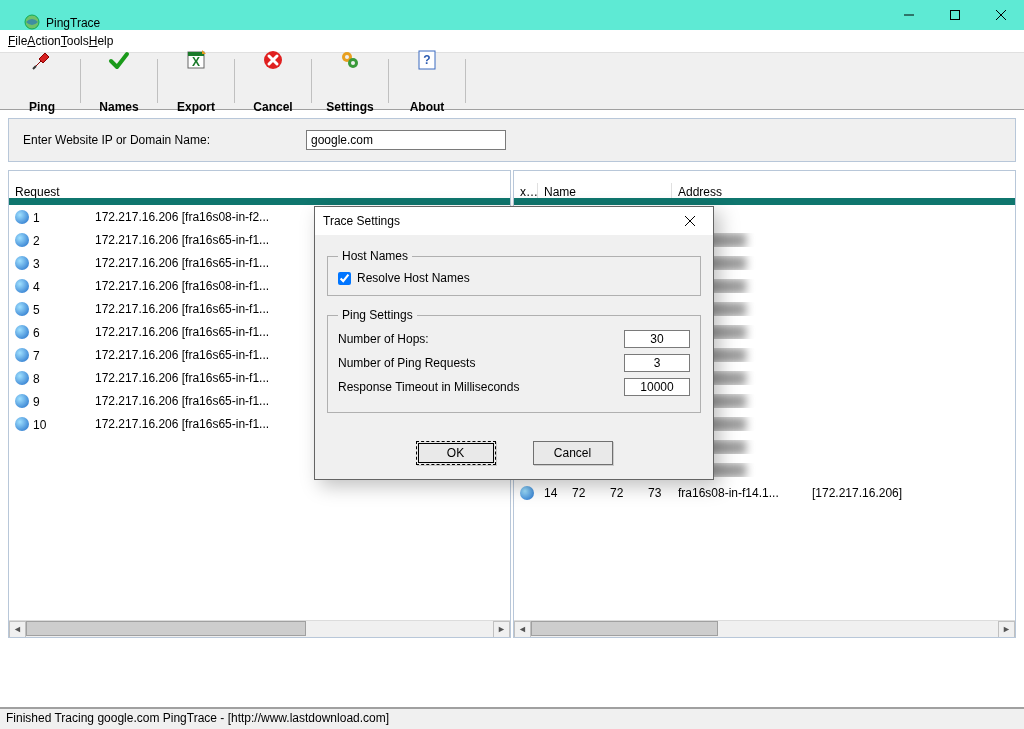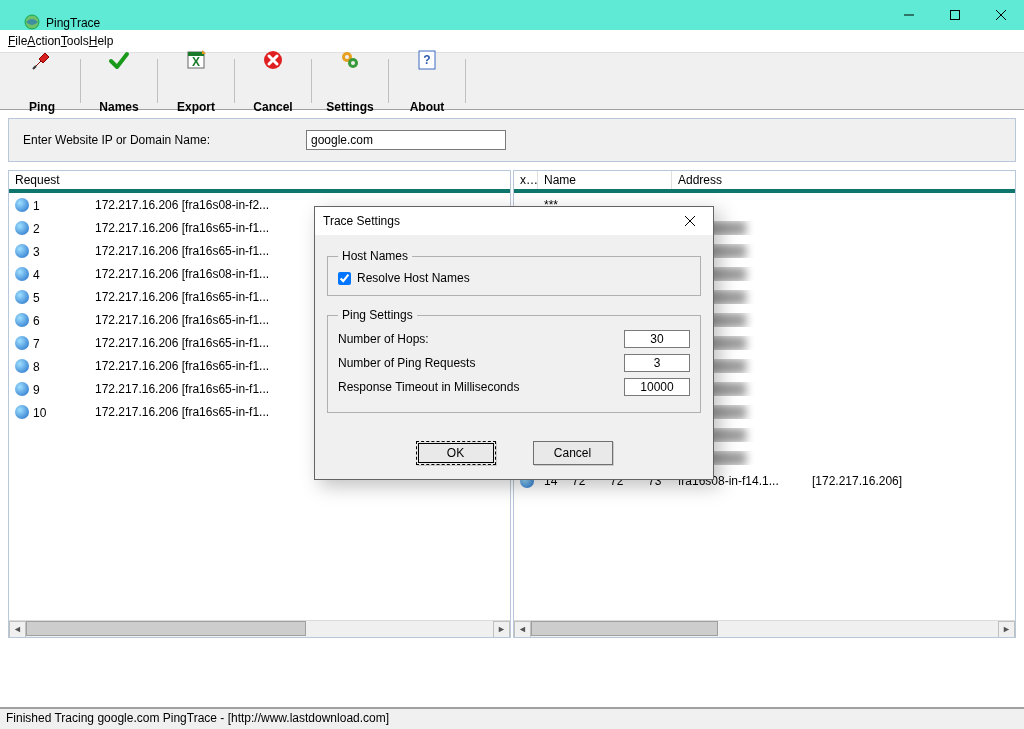--- a/index.html
+++ b/index.html
@@ -20,21 +20,21 @@
 .tool-btn .ticon { width: 24px; height: 24px; display:flex; align-items:center; justify-content:center;}
 .tool-btn .tlabel { font-size: 12px; font-weight: bold; margin-top: 27px; }
 .tool-sep { width: 1px; height: 44px; background: #c0c0c0; margin: 0 2px; }
 
 .address-row { margin: 8px; border: 1px solid #b8c7d9; background: #f0f0f0; height: 44px; display:flex; align-items:center; padding: 0 14px; gap: 96px;}
 .address-row .lbl { font-size: 12px; }
 .address-row input { width: 200px; height: 20px; border: 1px solid #7a7a7a; padding: 1px 4px; font-size: 12px; background:#fff;}
 
 .panels { display: flex; padding: 0 8px; gap: 2px; height: 468px;}
 .panel { flex: 1; border: 1px solid #b8c7d9; background: #fff; display:flex; flex-direction:column; overflow:hidden;}
-.panel-header { display:flex; height: 22px; background: #fff; border-bottom: 4px solid #0f766e;}
+.panel-header { display:flex; height: 22px; background: #fff; border-bottom: 7px solid #0f766e; margin-top: 12px;}
 .col { border-right: 1px solid #e0e0e0; padding: 2px 6px; font-size: 12px; overflow:hidden; white-space:nowrap; text-overflow: ellipsis;}
 .col:last-child { border-right: none;}
 .panel-body { flex:1; overflow:hidden; }
 .row { display:flex; height:23px; align-items:center;}
 .row .cell { padding: 0 6px; font-size:12px; overflow:hidden; white-space:nowrap; text-overflow:ellipsis;}
 .globe { width:14px; height:14px; border-radius:50%; background: radial-gradient(circle at 35% 35%, #9fe0ff, #1e6bc7); display:inline-block; margin-right:4px; position:relative; top:2px;}
 .blur { filter: blur(4px); color:#999;}
 
 .scroll-h { height:17px; background:#f0f0f0; border-top:1px solid #dcdcdc; display:flex; align-items:center;}
 .scroll-h .btn { width:17px; height:17px; background:#f0f0f0; border:1px solid #c0c0c0; display:flex; align-items:center; justify-content:center; font-size:9px; color:#555;}

